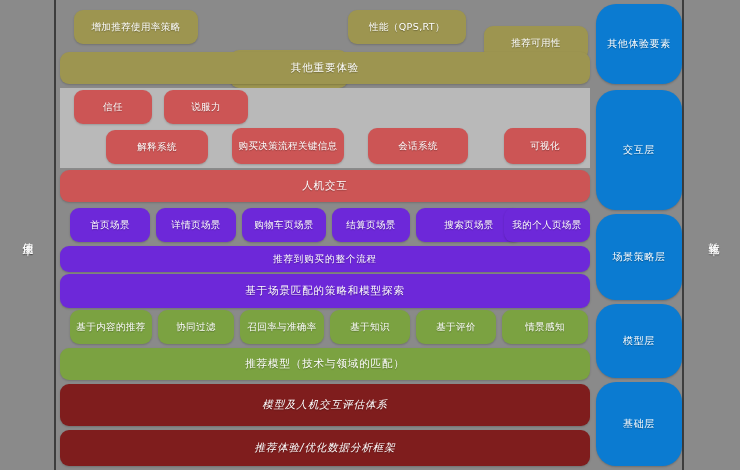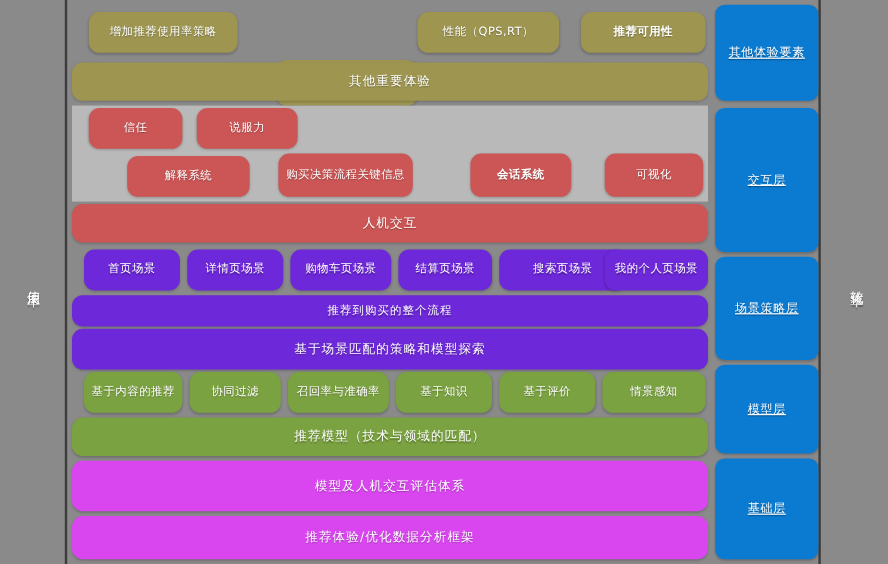--- a/index.html
+++ b/index.html
@@ -92,77 +92,76 @@
     font-size: 10.5px;
     letter-spacing: .9px;
     text-shadow: 0 1px 1px rgba(0,0,0,.30);
     box-shadow: 0 1px 2px rgba(0,0,0,.18);
   }
 
   .c-gold  { background: #9d9550; }
   .c-red   { background: #cc5555; }
   .c-teal  { background: #6d28d9; }
   .c-green { background: #7ba241; }
-  .c-orange{ background: #d946ef; }
+  .c-orange{ background: #7f1d1d; font-style: italic; }
 
   
   #layers {
     position: absolute;
     left: 596px;
     top: 0;
     width: 88px;
     height: 470px;
     border-right: 2px solid #3d3d3d;
     box-sizing: border-box;
   }
   .layer {
     position: absolute;
     left: 0;
     width: 86px;
     box-sizing: border-box;
     background: #0b7bd1;
-    border-radius: 8px;
+    border-radius: 20px;
     display: flex;
     align-items: center;
     justify-content: center;
     color: #ffffff;
     font-size: 10px;
     letter-spacing: .6px;
     text-align: left;
     text-shadow: 0 1px 1px rgba(0,0,0,.30);
     box-shadow: 0 1px 2px rgba(0,0,0,.20);
-    text-decoration: underline;
   }
 </style>
 </head>
 <body>
 
 <div id="canvas">
 
   <div class="rail rail-left">
     <span class="rail-text">使用率</span>
   </div>
 
   <div id="stack">
 
     <div class="chip c-gold" style="left:14px;  top:10px;  width:124px; height:34px;">增加推荐使用率策略</div>
     <div class="chip c-gold" style="left:170px; top:10px;  width:118px; height:38px;margin-top:40px;">召回率与准确率</div>
     <div class="chip c-gold" style="left:288px; top:10px;  width:118px; height:34px;">性能（QPS,RT）</div>
-    <div class="chip c-gold" style="left:424px; top:10px;  width:104px; height:34px;font-weight:bold;">推荐可用性</div>
+    <div class="chip c-gold" style="left:424px; top:26px;  width:104px; height:34px;">推荐可用性</div>
 
     <div class="bar c-gold" style="top:52px; height:32px;">其他重要体验</div>
 
     <div class="band" style="top:88px; height:80px;"></div>
 
     <div class="chip c-red" style="left:14px;  top:90px;  width:78px; height:34px;">信任</div>
     <div class="chip c-red" style="left:104px; top:90px;  width:84px; height:34px;">说服力</div>
 
     <div class="chip c-red" style="left:46px;  top:130px; width:102px; height:34px;">解释系统</div>
     <div class="chip c-red" style="left:172px; top:128px; width:112px; height:36px;">购买决策流程关键信息</div>
-    <div class="chip c-red" style="left:332px; top:128px; width:84px; height:36px;font-weight:bold;">会话系统</div>
+    <div class="chip c-red" style="left:308px; top:128px; width:100px; height:36px;">会话系统</div>
     <div class="chip c-red" style="left:444px; top:128px; width:82px; height:36px;">可视化</div>
 
     <div class="bar c-red" style="top:170px; height:32px;">人机交互</div>
 
     <div class="chip c-teal" style="left:10px;  top:208px; width:80px; height:34px;">首页场景</div>
     <div class="chip c-teal" style="left:96px;  top:208px; width:80px; height:34px;">详情页场景</div>
     <div class="chip c-teal" style="left:182px; top:208px; width:84px; height:34px;">购物车页场景</div>
     <div class="chip c-teal" style="left:272px; top:208px; width:78px; height:34px;">结算页场景</div>
     <div class="chip c-teal" style="left:356px; top:208px; width:106px; height:34px;">搜索页场景</div>
     <div class="chip c-teal" style="left:444px; top:208px; width:86px; height:34px;">我的个人页场景</div>

